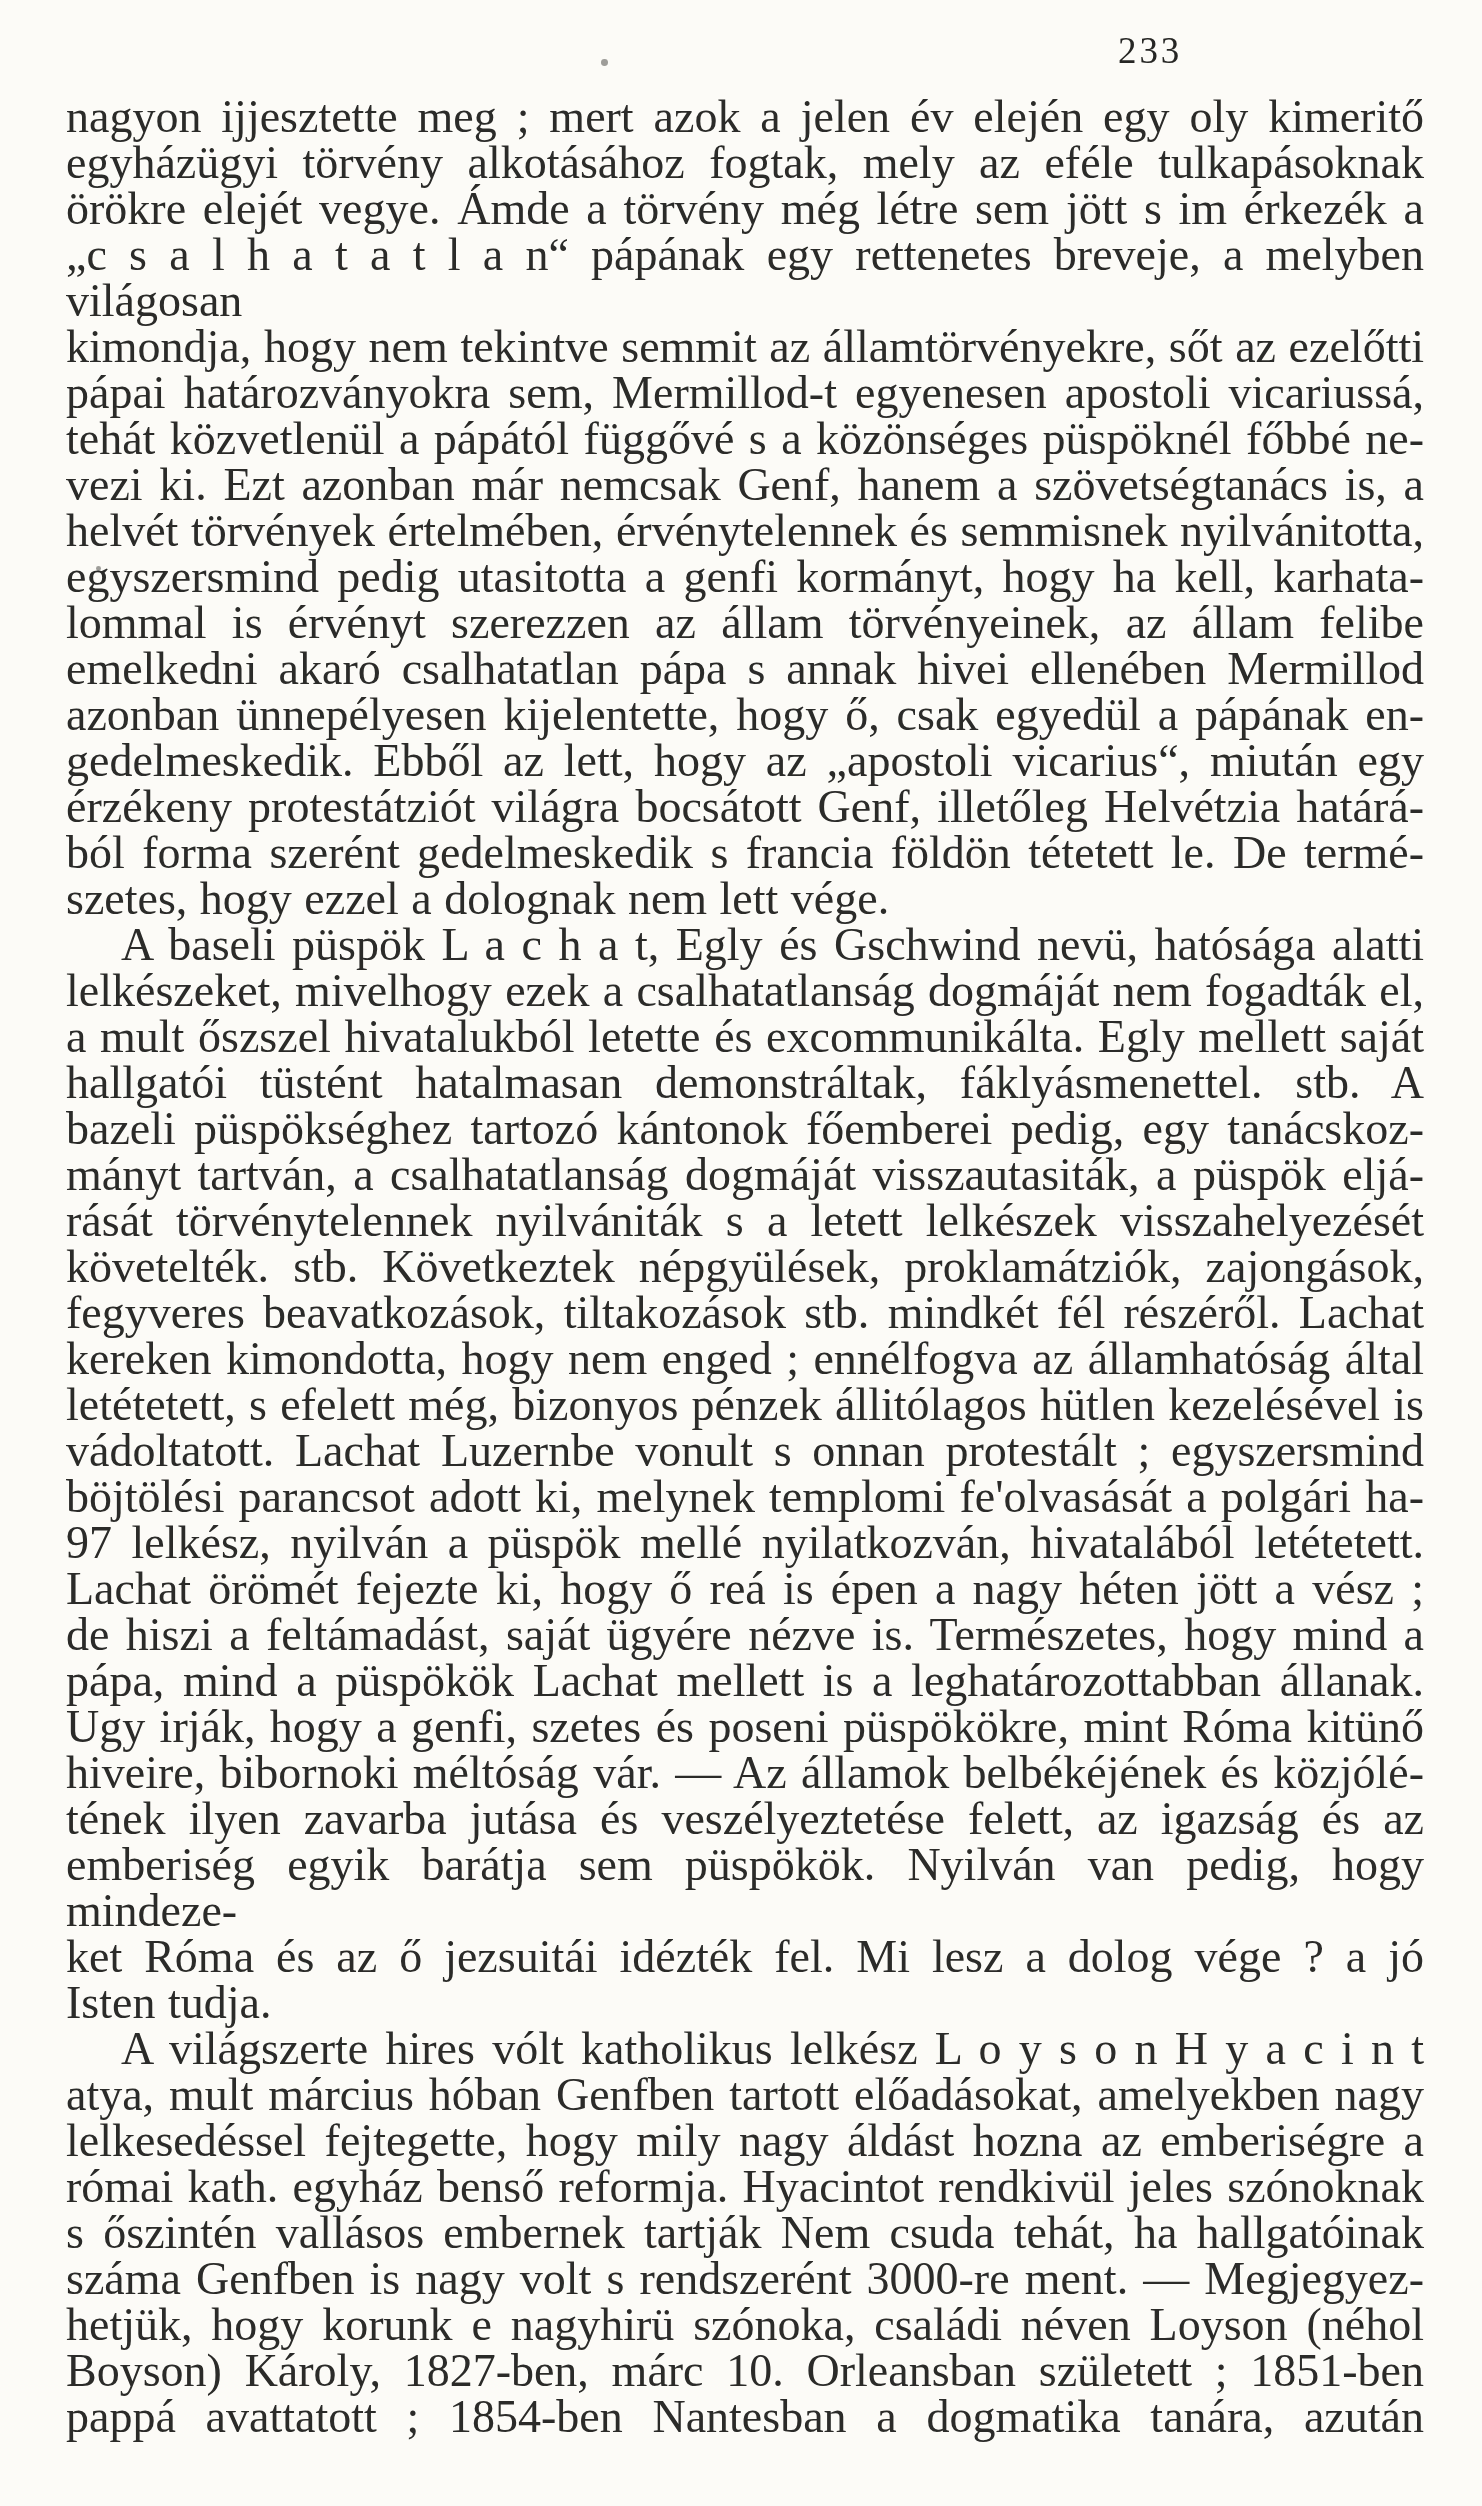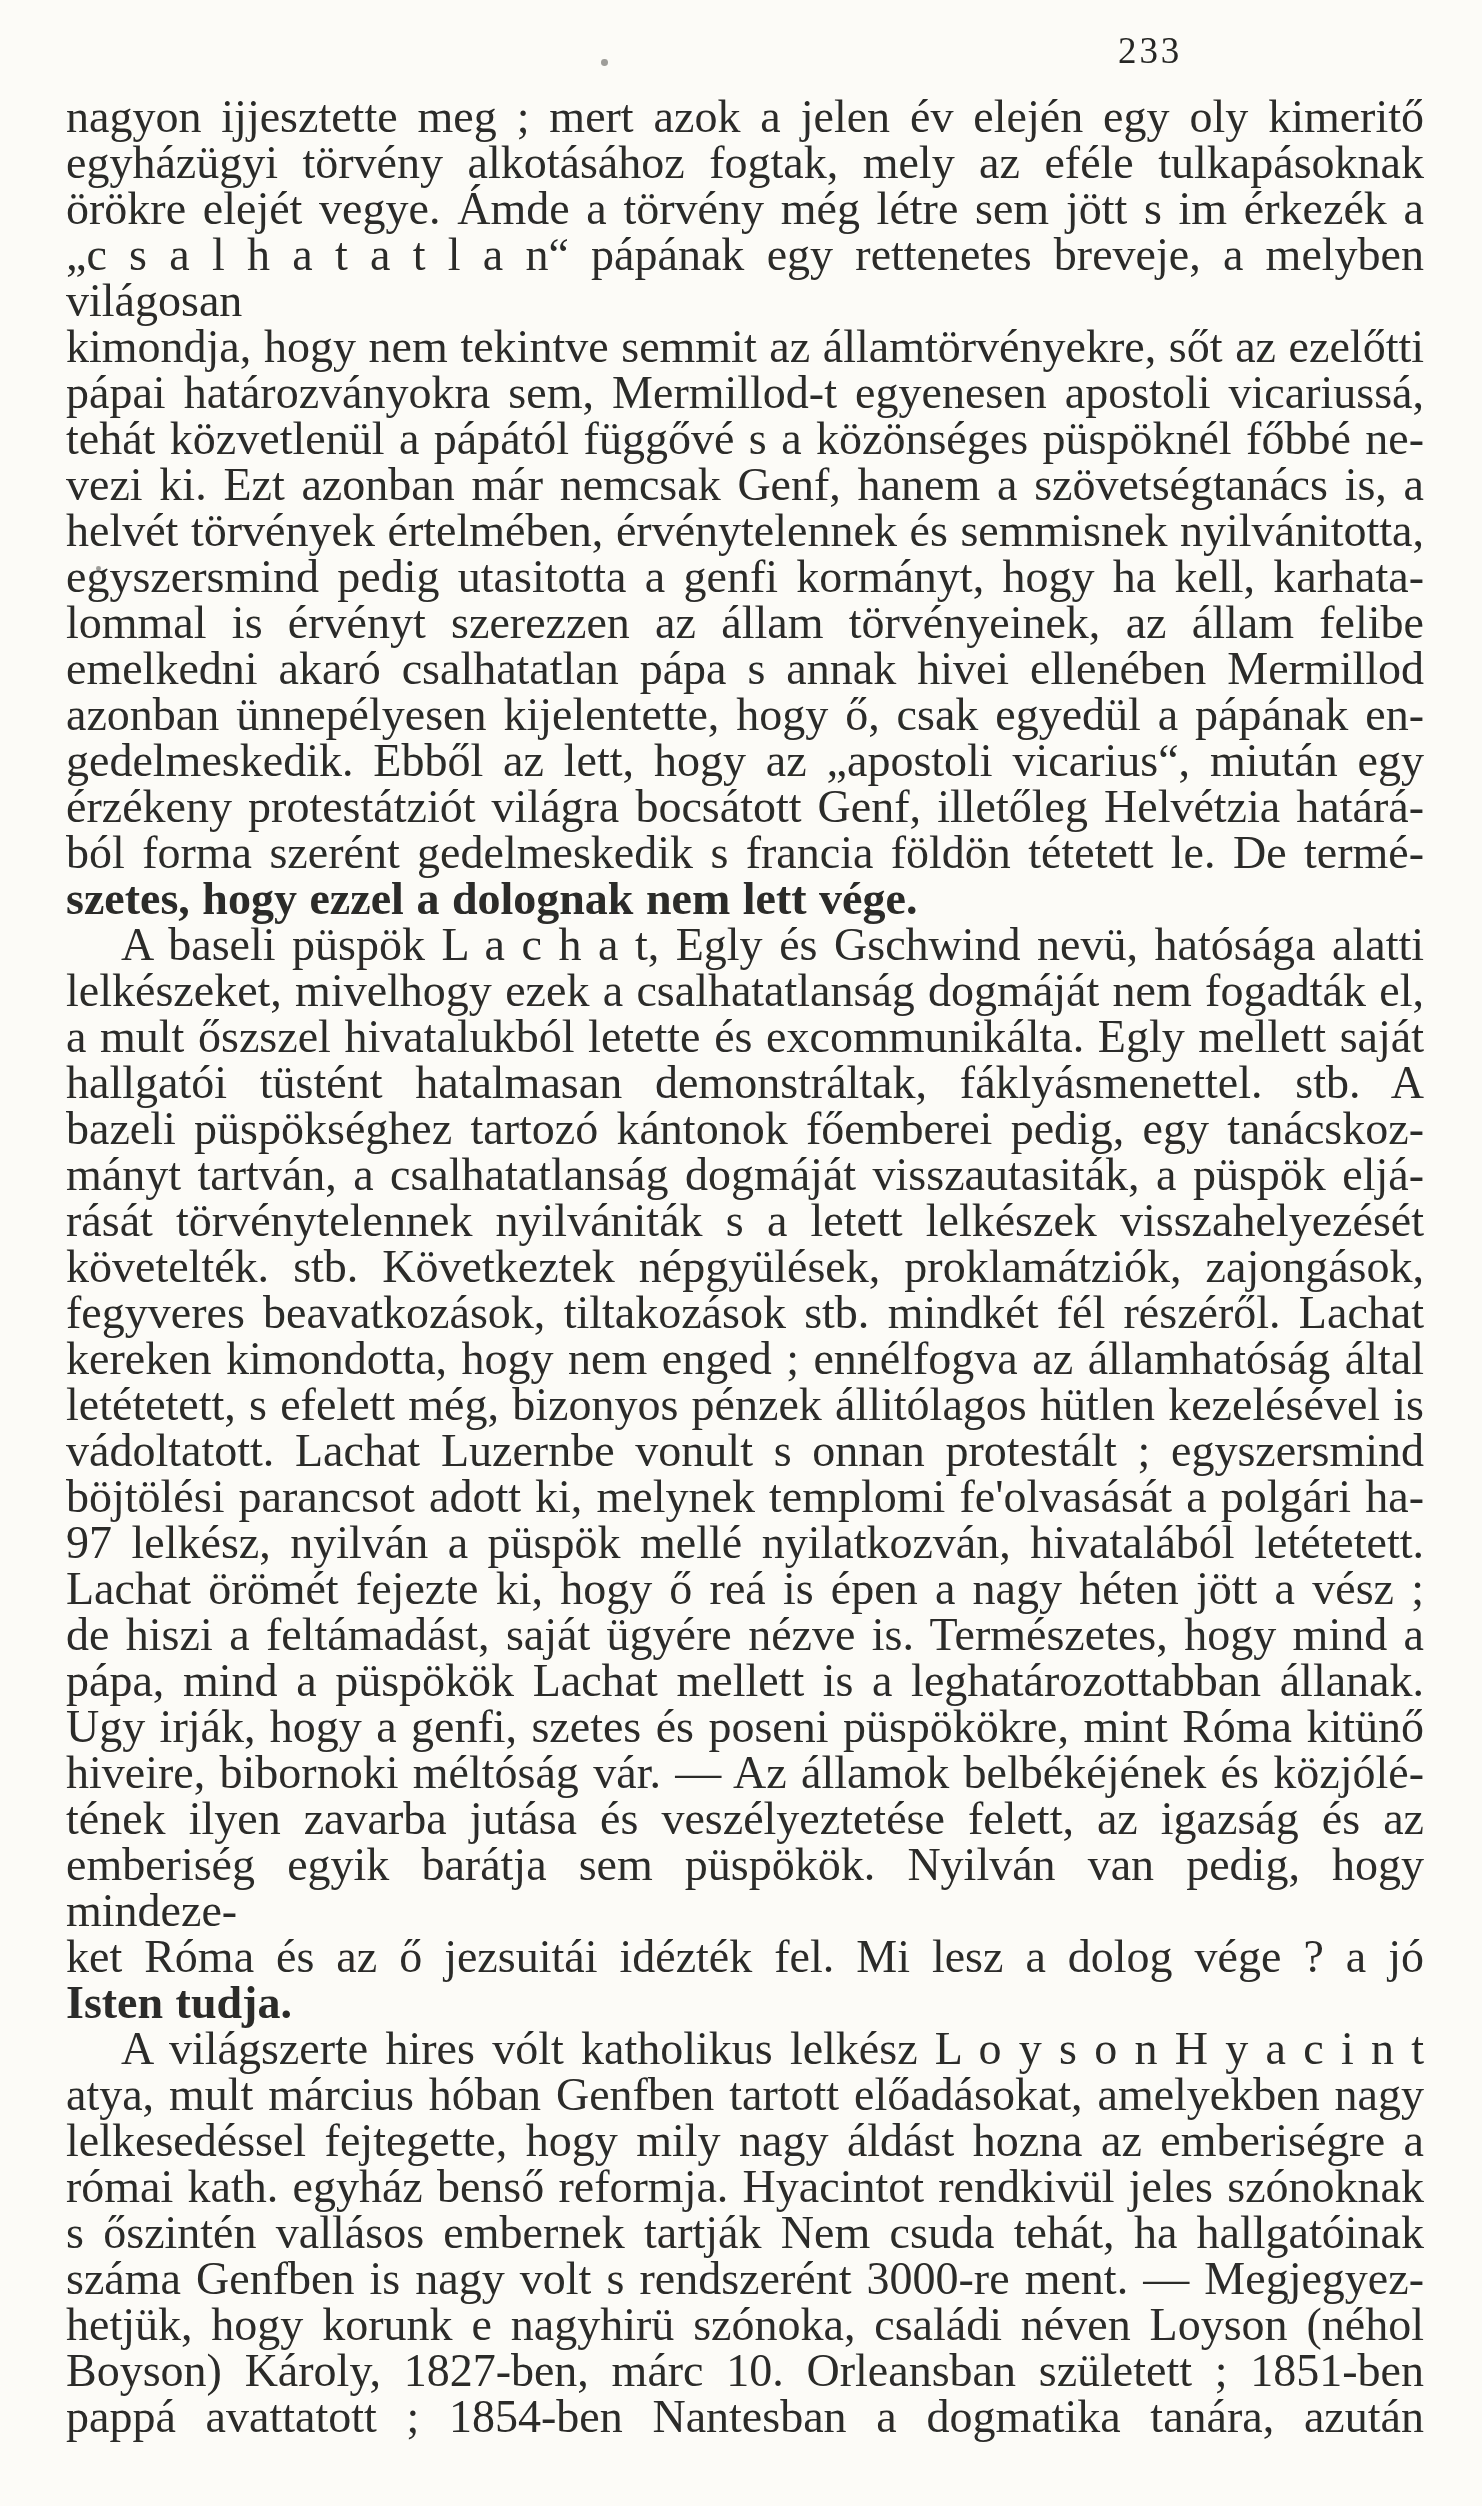--- a/index.html
+++ b/index.html
@@ -35,21 +35,20 @@
     font-size: 46px;
     line-height: 46px;
     text-align: justify;
     text-align-last: justify;
     -moz-text-align-last: justify;
     text-justify: inter-word;
     word-spacing: 1px;
   }
   .line.last {
     text-align-last: left;
-    font-weight: bold;
     -moz-text-align-last: left;
   }
   .line.indent {
     text-indent: 55px;
   }
   .speck {
     position: absolute;
     border-radius: 50%;
     background: #50504c;
     opacity: 0.55;

